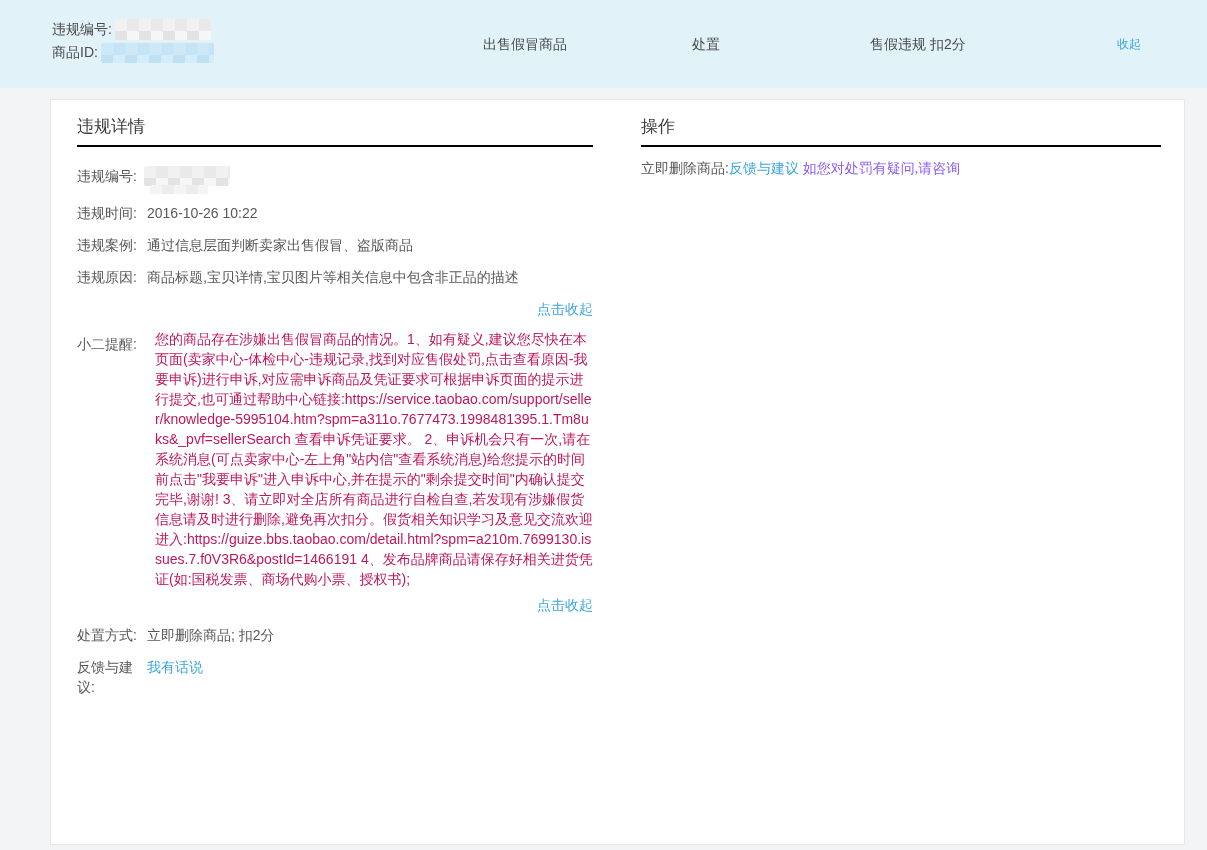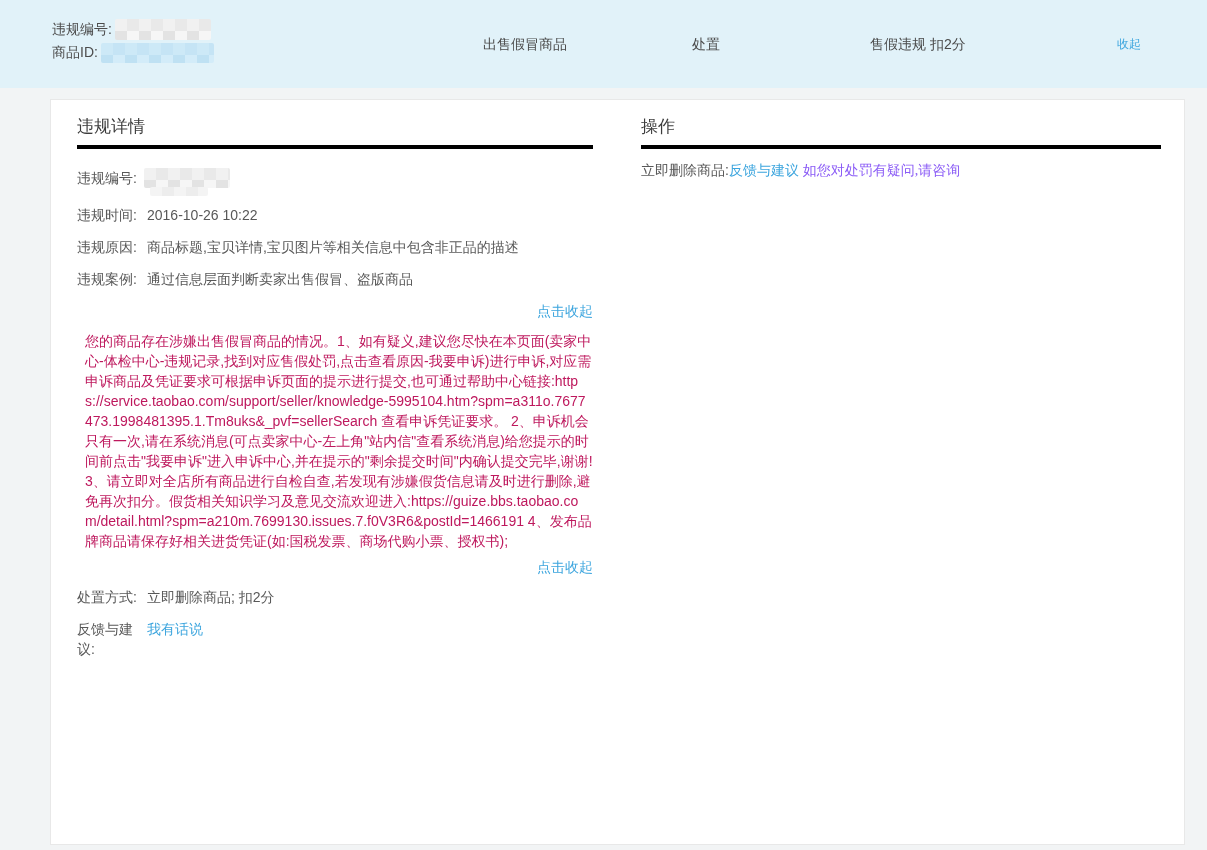--- a/index.html
+++ b/index.html
@@ -57,21 +57,21 @@
     border: 1px solid #e8e8e8;
   }
   .col { position: absolute; top: 0; }
   .col-left  { left: 26px;  width: 516px; }
   .col-right { left: 590px; width: 520px; }
   .col h2 {
     margin-top: 14px;
     font-size: 17px; font-weight: 400; color: #3c3c3c;
     line-height: 26px;
     padding-bottom: 5px;
-    border-bottom: 4px solid #000000;
+    border-bottom: 2px solid #000000;
   }
   .rows { margin-top: 19px; font-size: 14px; color: #585858; }
   .row { display: flex; line-height: 20px; margin-bottom: 12px; }
   .row .lbl { flex: 0 0 70px; color: #585858; }
   .row .val { flex: 1; }
   .m-detail { position: relative; width: 86px; height: 20px; margin-left: -3px; }
   .m-detail::after {
     content: "";
     position: absolute; left: 6px; top: 19px;
     width: 58px; height: 9px;
@@ -127,34 +127,35 @@
         <span class="lbl">违规编号:</span>
         <span class="val"><span class="mosaic mosaic-gray m-detail"></span></span>
       </div>
 
       <div class="row">
         <span class="lbl">违规时间:</span>
         <span class="val">2016-10-26 10:22</span>
       </div>
 
       <div class="row">
-        <span class="lbl">违规原因:</span>
-        <span class="val">商品标题,宝贝详情,宝贝图片等相关信息中包含非正品的描述</span>
+        <span class="lbl">违规案例:</span>
+        <span class="val">通过信息层面判断卖家出售假冒、盗版商品</span>
       </div>
 
       <div class="row">
-        <span class="lbl">违规案例:</span>
-        <span class="val">通过信息层面判断卖家出售假冒、盗版商品</span>
+        <span class="lbl">违规原因:</span>
+        <span class="val">商品标题,宝贝详情,宝贝图片等相关信息中包含非正品的描述</span>
       </div>
 
       <div class="collapse-line">
         <a class="link">点击收起</a>
       </div>
 
       <div class="row reminder-row">
+        <span class="lbl">小二提醒:</span>
         <span class="val reminder-text">您的商品存在涉嫌出售假冒商品的情况。1、如有疑义,建议您尽快在本页面(卖家中心-体检中心-违规记录,找到对应售假处罚,点击查看原因-我要申诉)进行申诉,对应需申诉商品及凭证要求可根据申诉页面的提示进行提交,也可通过帮助中心链接:https://service.taobao.com/support/seller/knowledge-5995104.htm?spm=a311o.7677473.1998481395.1.Tm8uks&amp;_pvf=sellerSearch 查看申诉凭证要求。 2、申诉机会只有一次,请在系统消息(可点卖家中心-左上角"站内信"查看系统消息)给您提示的时间前点击"我要申诉"进入申诉中心,并在提示的"剩余提交时间"内确认提交完毕,谢谢! 3、请立即对全店所有商品进行自检自查,若发现有涉嫌假货信息请及时进行删除,避免再次扣分。假货相关知识学习及意见交流欢迎进入:https://guize.bbs.taobao.com/detail.html?spm=a210m.7699130.issues.7.f0V3R6&amp;postId=1466191 4、发布品牌商品请保存好相关进货凭证(如:国税发票、商场代购小票、授权书);</span>
       </div>
 
       <div class="collapse-line">
         <a class="link">点击收起</a>
       </div>
 
       <div class="row">
         <span class="lbl">处置方式:</span>
         <span class="val">立即删除商品; 扣2分</span>

